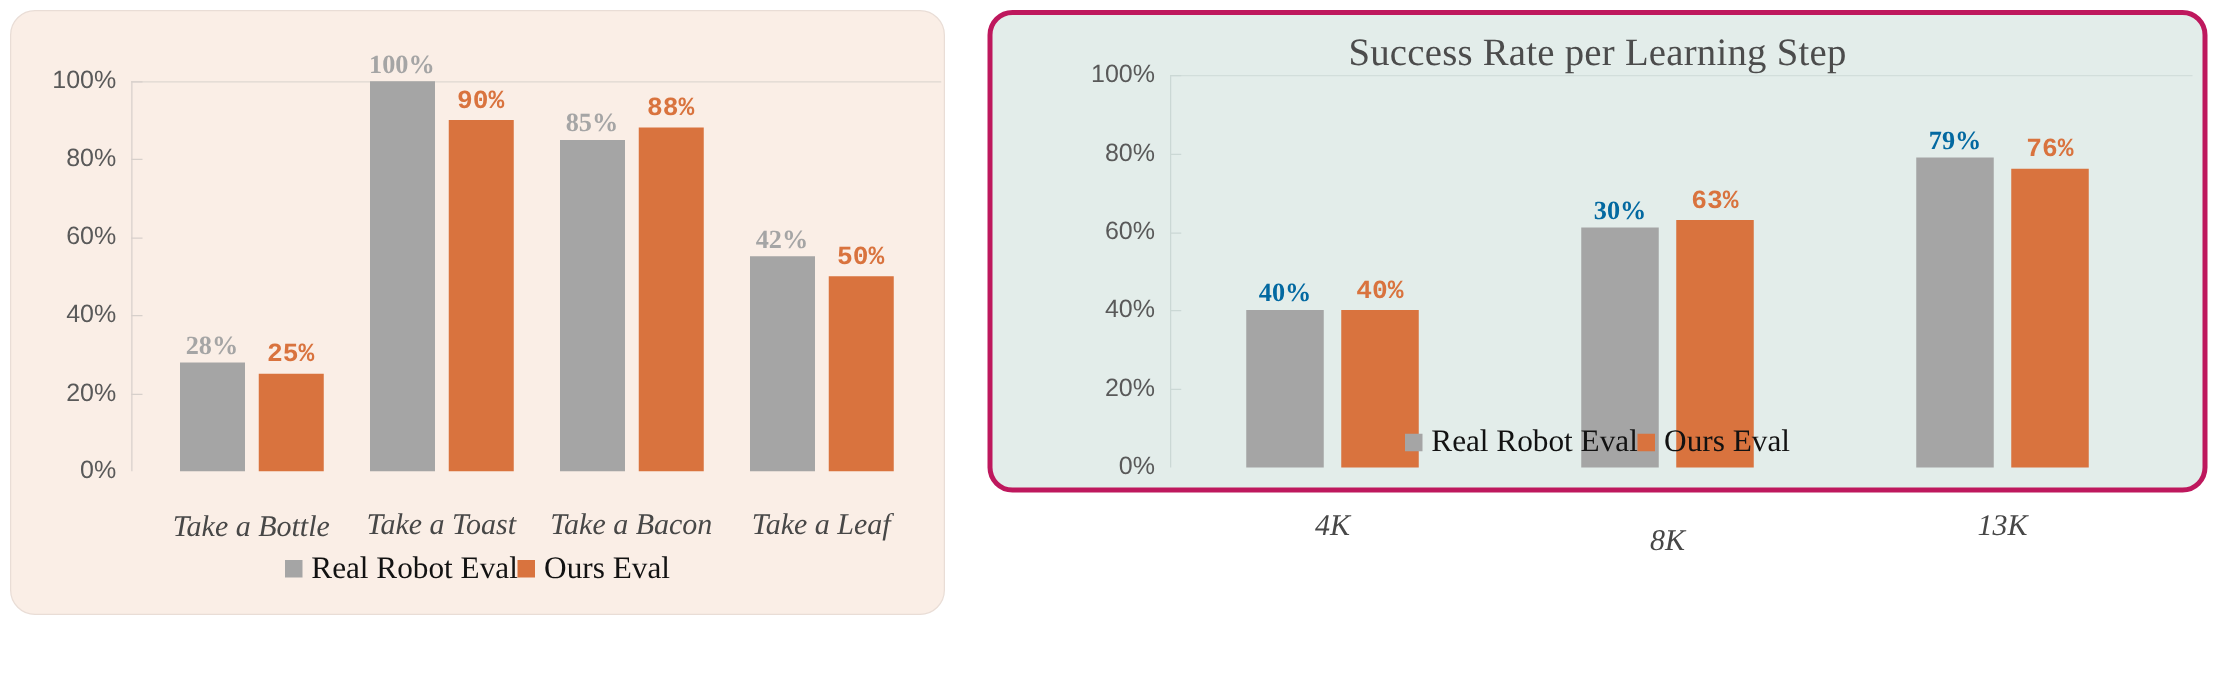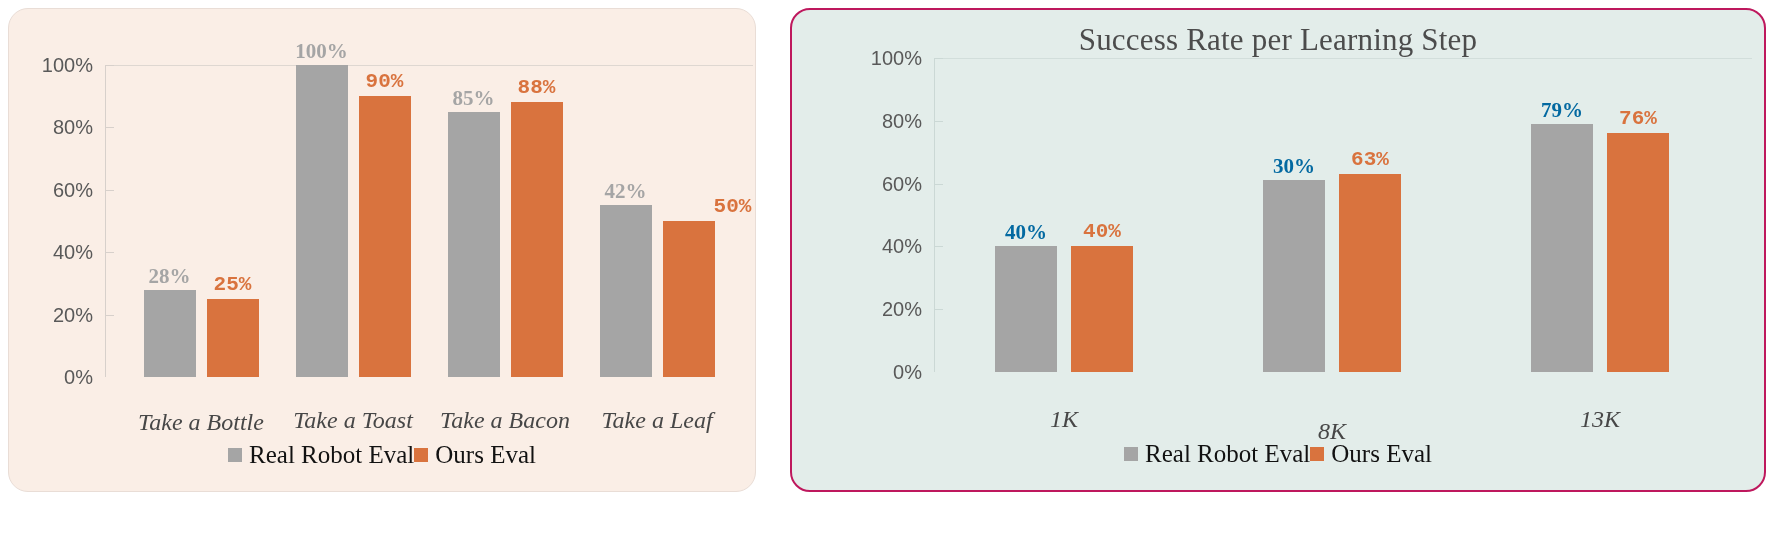--- a/index.html
+++ b/index.html
@@ -2,21 +2,21 @@
 <html><head>
 <meta charset="utf-8">
 <style>
   html,body{margin:0;padding:0;background:#ffffff;}
   body{width:1774px;height:550px;overflow:hidden;font-family:"Liberation Serif",serif;}
 
   #root{position:relative;width:1774px;height:550px;background:#ffffff;}
 
   .panel{position:absolute;border-radius:20px;box-sizing:border-box;}
   #panel-left{left:8px;top:8px;width:748px;height:484px;background:#faeee6;border:1px solid #e9ddd6;}
-  #panel-right{left:790px;top:8px;width:976px;height:484px;background:#e3edea;border:2px solid #be185d;}
+  #panel-right{left:790px;top:8px;width:976px;height:386px;background:#e3edea;border:4px solid #be185d;}
 
   .chart-title{
     position:absolute;left:0;right:0;text-align:center;
     font-family:"Liberation Serif",serif;
     font-size:31px;color:#4c4c4c;letter-spacing:.2px;white-space:nowrap;
   }
   #panel-left .chart-title{top:12px;}
   #panel-right .chart-title{top:12px;}
 
   
@@ -103,21 +103,21 @@
         <div class="bar-label orange" style="left: 279.5px; top: 5.2px;">90%</div>
         <div class="cat-label" style="left: 248px; top: 342px;">Take a Toast</div>
         <div class="bar gray" style="left: 342.5px; width: 52px; height: 265.2px;"></div>
         <div class="bar-label gray-left" style="left: 368.5px; top: 20.8px;">85%</div>
         <div class="bar orange" style="left: 405.5px; width: 52px; height: 274.56px;"></div>
         <div class="bar-label orange" style="left: 431.5px; top: 11.44px;">88%</div>
         <div class="cat-label" style="left: 400px; top: 342px;">Take a Bacon</div>
         <div class="bar gray" style="left: 494.5px; width: 52px; height: 171.6px;"></div>
         <div class="bar-label gray-left" style="left: 520.5px; top: 114.4px;">42%</div>
         <div class="bar orange" style="left: 557.5px; width: 52px; height: 156px;"></div>
-        <div class="bar-label orange" style="left: 583.5px; top: 130px; margin-left: 44px;">50%</div>
+        <div class="bar-label orange" style="left: 583.5px; top: 130px;">50%</div>
         <div class="cat-label" style="left: 552px; top: 342px;">Take a Leaf</div>
       </div>
     <div class="legend">
       <div class="legend-item">
         <span class="legend-swatch" style="background:#a5a5a5"></span>
         <span class="legend-text">Real Robot Eval</span>
       </div>
       <div class="legend-item">
         <span class="legend-swatch" style="background:#d9733e"></span>
         <span class="legend-text">Ours Eval</span>
@@ -138,21 +138,21 @@
         <div class="ytick-label" style="top: 125.6px;">60%</div>
         <div class="tick" style="top: 188.4px;"></div>
         <div class="ytick-label" style="top: 188.4px;">40%</div>
         <div class="tick" style="top: 251.2px;"></div>
         <div class="ytick-label" style="top: 251.2px;">20%</div>
         <div class="ytick-label" style="top: 314px;">0%</div>
         <div class="bar gray" style="left: 61px; width: 62px; height: 125.6px;"></div>
         <div class="bar-label gray-dark" style="left: 92px; top: 162.4px;">40%</div>
         <div class="bar orange" style="left: 137px; width: 62px; height: 125.6px;"></div>
         <div class="bar-label orange" style="left: 168px; top: 162.4px;">40%</div>
-        <div class="cat-label" style="left: 130px; top: 348px;">1K</div>
+        <div class="cat-label" style="left: 130px; top: 348px;">4K</div>
         <div class="bar gray" style="left: 329px; width: 62px; height: 191.54px;"></div>
         <div class="bar-label gray-dark" style="left: 360px; top: 96.46px;">30%</div>
         <div class="bar orange" style="left: 405px; width: 62px; height: 197.82px;"></div>
         <div class="bar-label orange" style="left: 436px; top: 90.18px;">63%</div>
         <div class="cat-label" style="left: 398px; top: 348px; margin-top: 12px;">8K</div>
         <div class="bar gray" style="left: 597px; width: 62px; height: 248.06px;"></div>
         <div class="bar-label gray-dark" style="left: 628px; top: 39.94px;">79%</div>
         <div class="bar orange" style="left: 673px; width: 62px; height: 238.64px;"></div>
         <div class="bar-label orange" style="left: 704px; top: 49.36px;">76%</div>
         <div class="cat-label" style="left: 666px; top: 348px;">13K</div>

